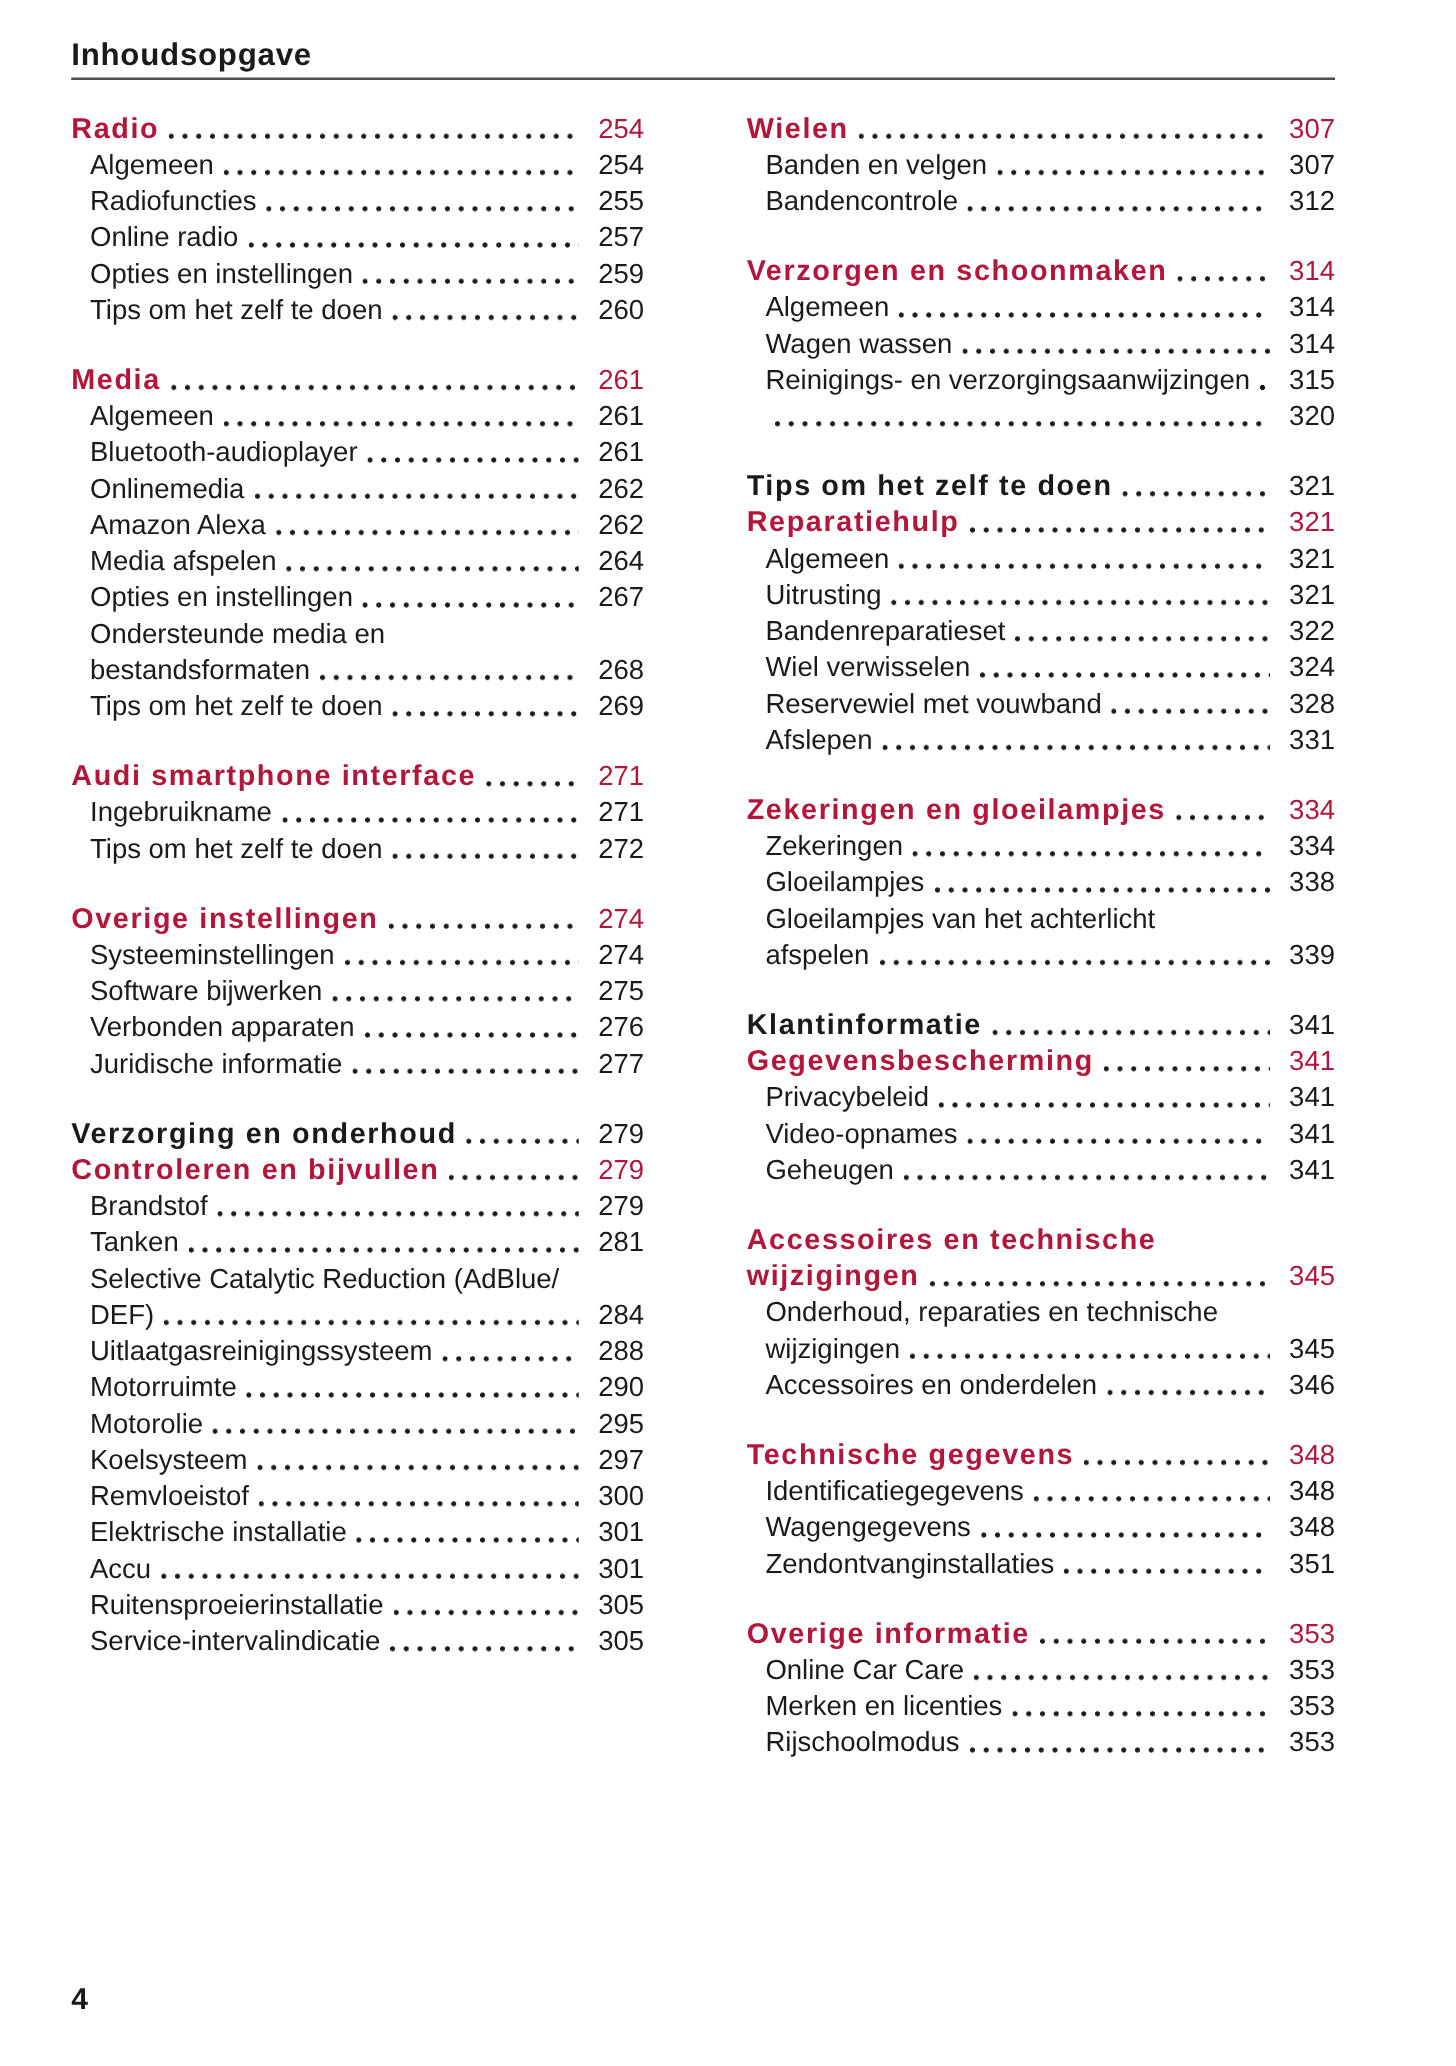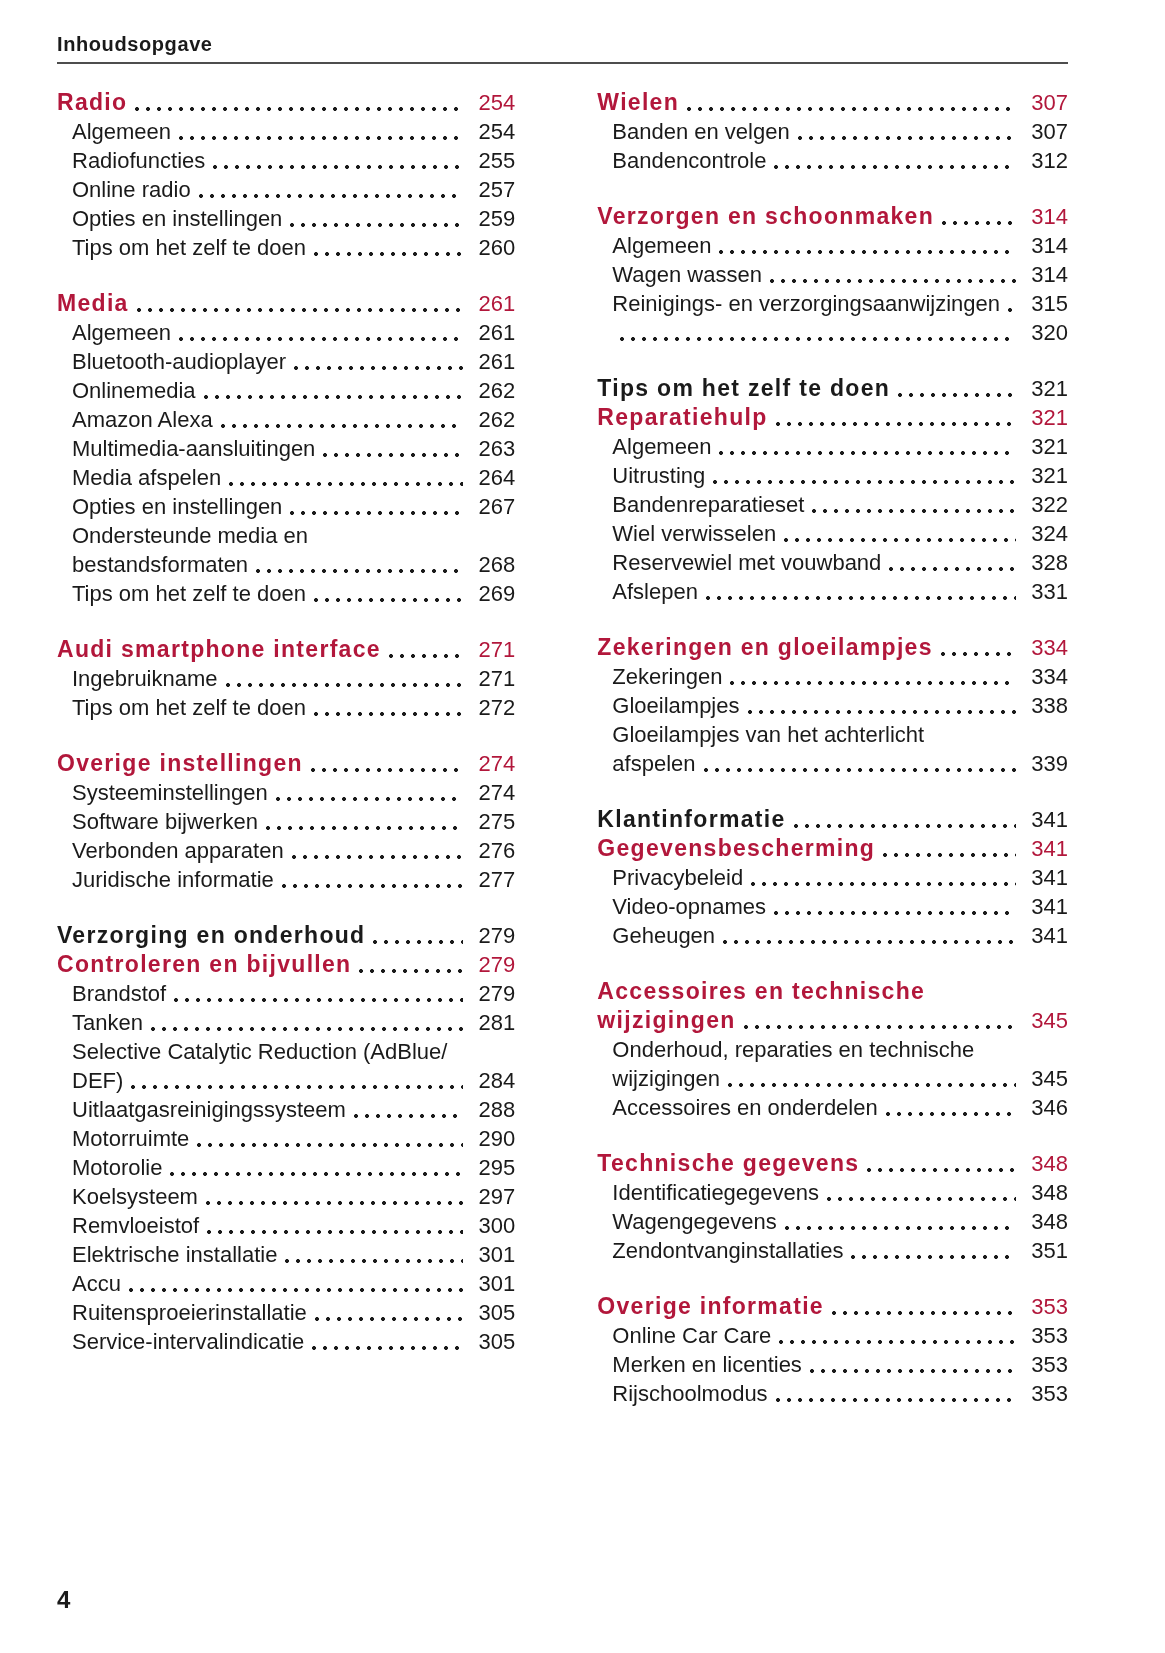--- a/index.html
+++ b/index.html
@@ -12,21 +12,21 @@
     height: 1653px;
     position: relative;
     overflow: hidden;
     font-family: "Liberation Sans", sans-serif;
     color: var(--text, #1a1a1a);
   }
   .page-inner {
     padding: 29px 97px 0 57px;
   }
   .page-title {
-    font-size: 20px;
+    font-size: 25px;
     font-weight: 700;
     letter-spacing: 0.6px;
     line-height: 30px;
     color: var(--text, #1a1a1a);
   }
   .title-rule {
     height: 2px;
     background: var(--rule, #4d4d4d);
     margin-top: 3px;
   }
@@ -145,25 +145,20 @@
             <span class="label">Onlinemedia</span>
             <span class="leader"></span>
             <span class="page-num">262</span>
           </div>
           <div class="row sub">
             <span class="label">Amazon Alexa</span>
             <span class="leader"></span>
             <span class="page-num">262</span>
           </div>
           <div class="row sub">
-            <span class="label">Multimedia-aansluitingen</span>
-            <span class="leader"></span>
-            <span class="page-num">263</span>
-          </div>
-          <div class="row sub">
             <span class="label">Media afspelen</span>
             <span class="leader"></span>
             <span class="page-num">264</span>
           </div>
           <div class="row sub">
             <span class="label">Opties en instellingen</span>
             <span class="leader"></span>
             <span class="page-num">267</span>
           </div>
           <div class="row sub">

